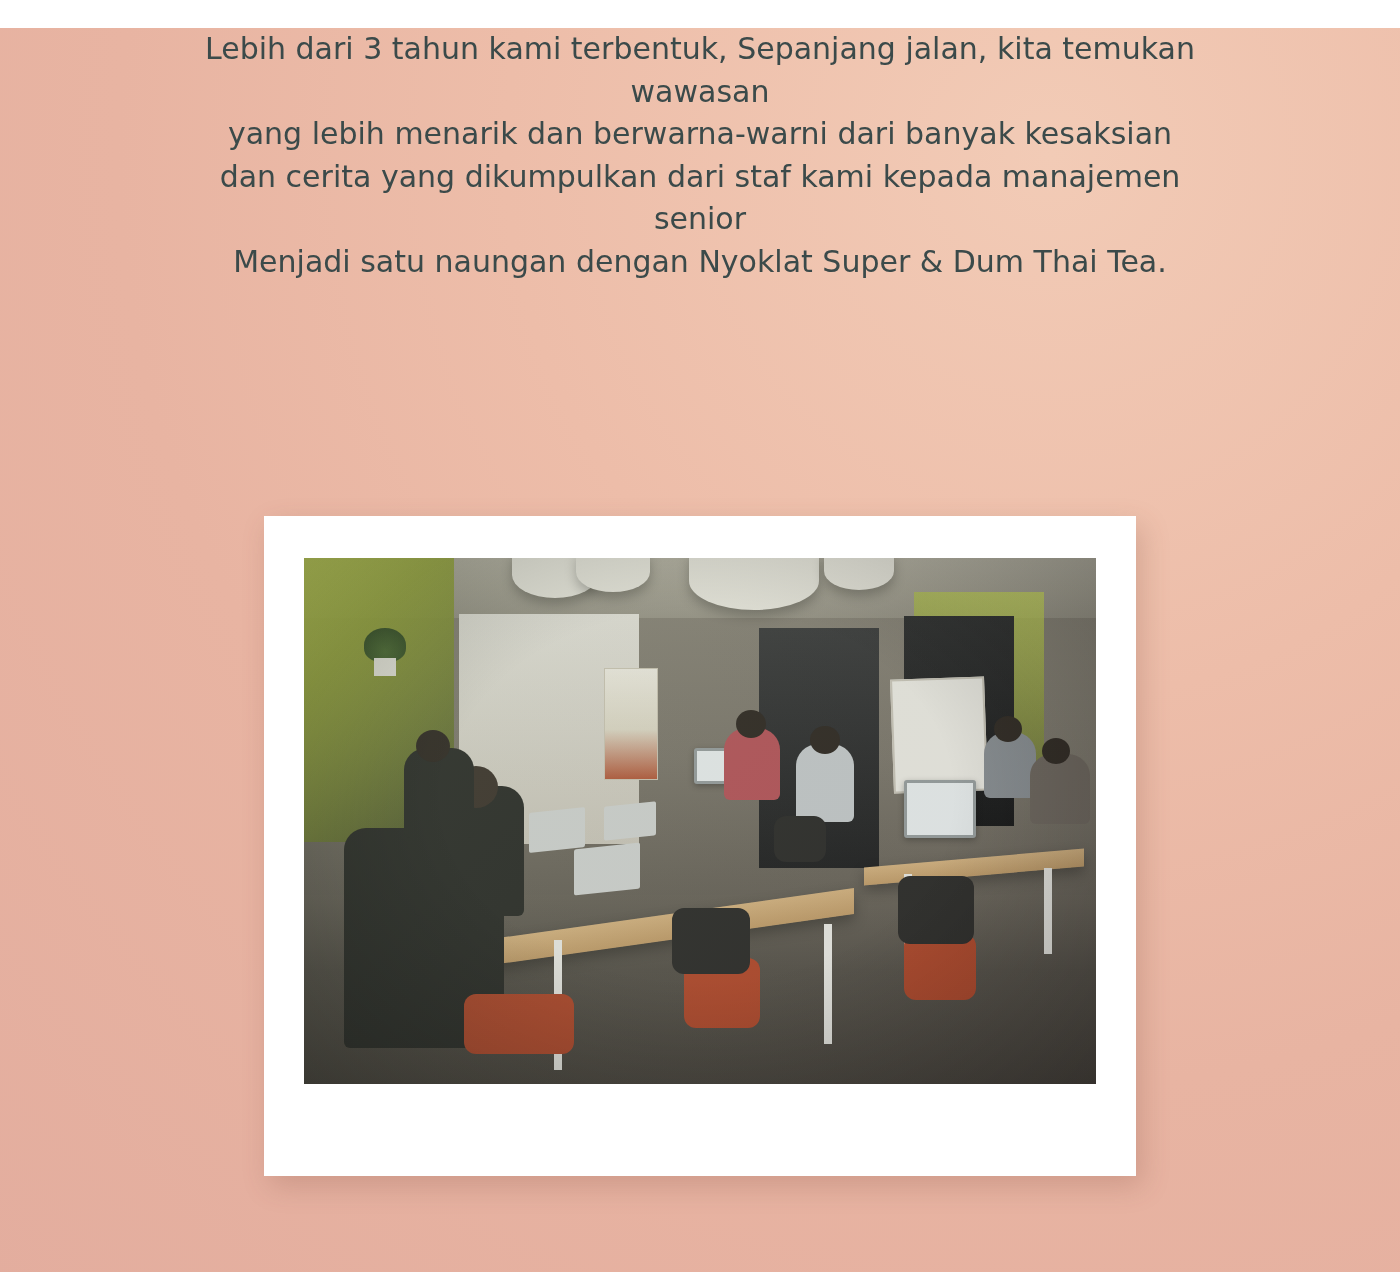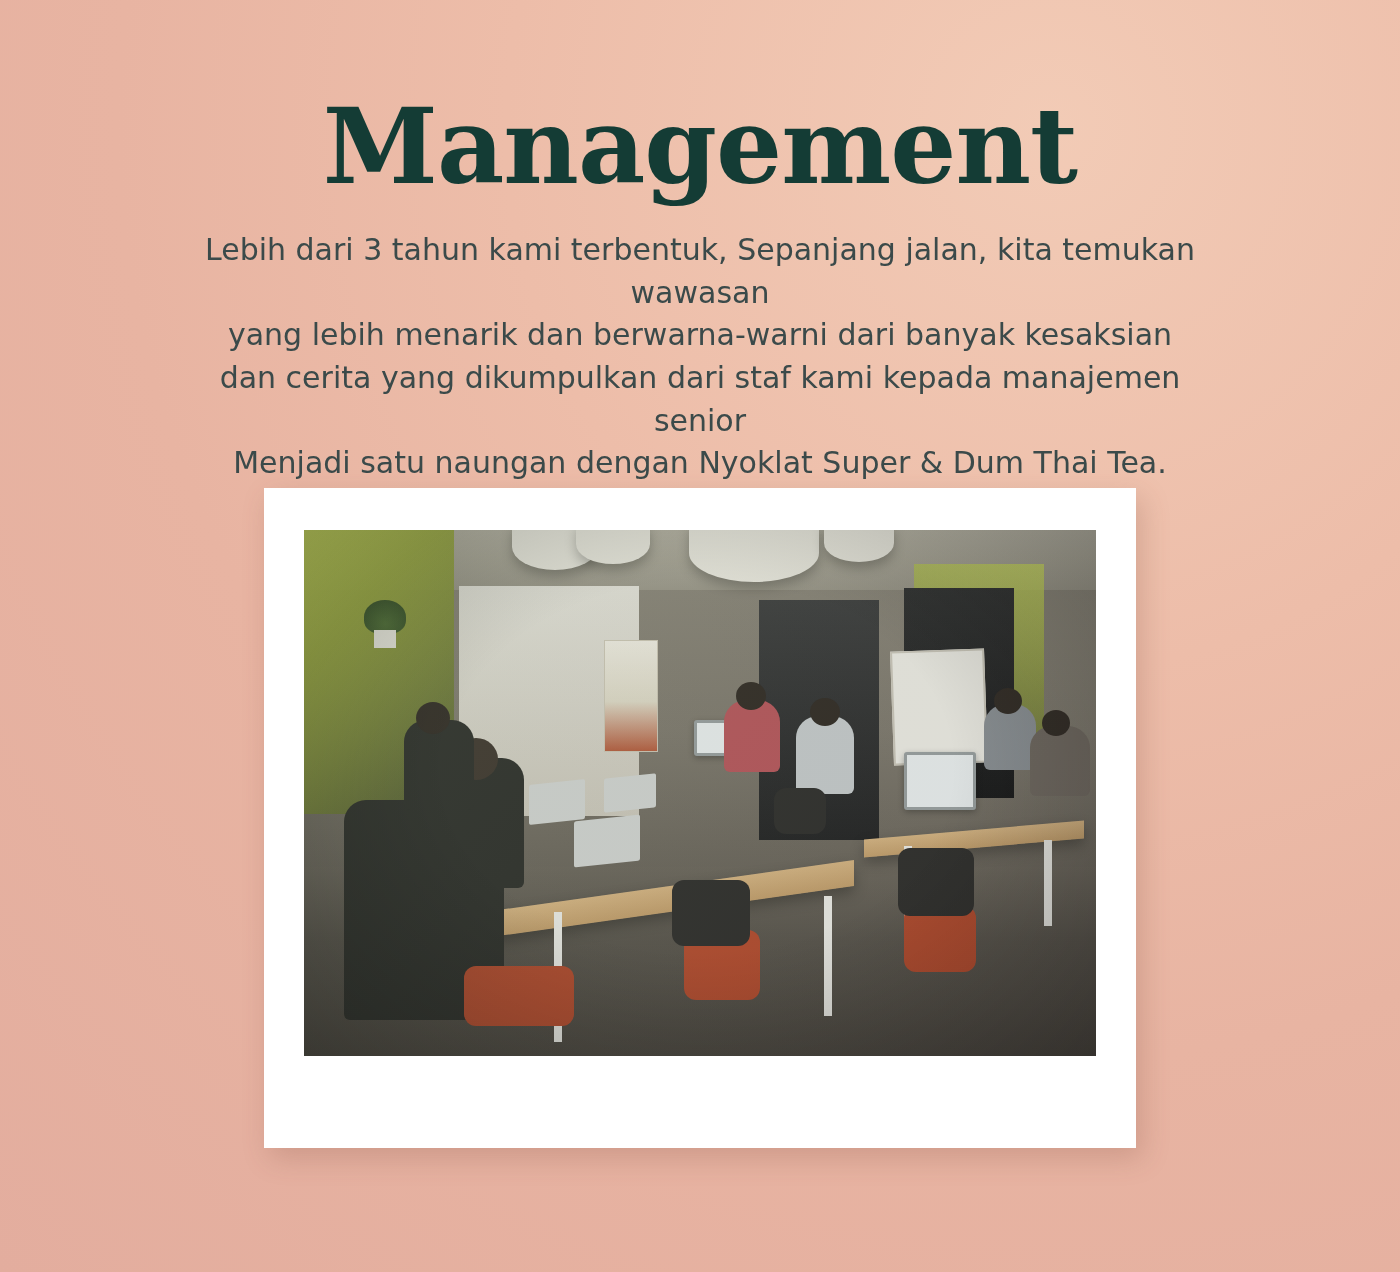--- a/index.html
+++ b/index.html
@@ -201,21 +201,20 @@
     position: absolute;
     inset: 0;
     background: linear-gradient(135deg, rgba(130,150,120,.18), rgba(60,60,55,.10));
   }
 </style>
 </head>
 <body>
 
 <div class="page">
 
-  <h1 class="page-title">Management</h1>
 
   <p class="page-subtitle">Lebih dari 3 tahun kami terbentuk, Sepanjang jalan, kita temukan wawasan
 yang lebih menarik dan berwarna-warni dari banyak kesaksian
 dan cerita yang dikumpulkan dari staf kami kepada manajemen senior
 Menjadi satu naungan dengan Nyoklat Super &amp; Dum Thai Tea.</p>
 
   <div class="photo-frame-wrap">
     <div class="photo-frame">
       <div class="photo">
 

